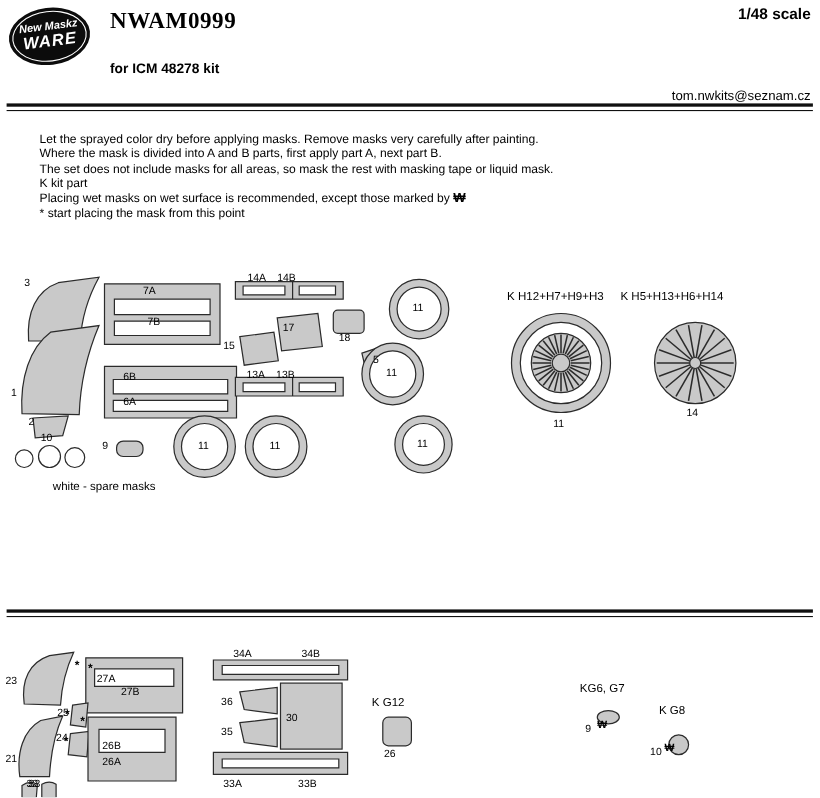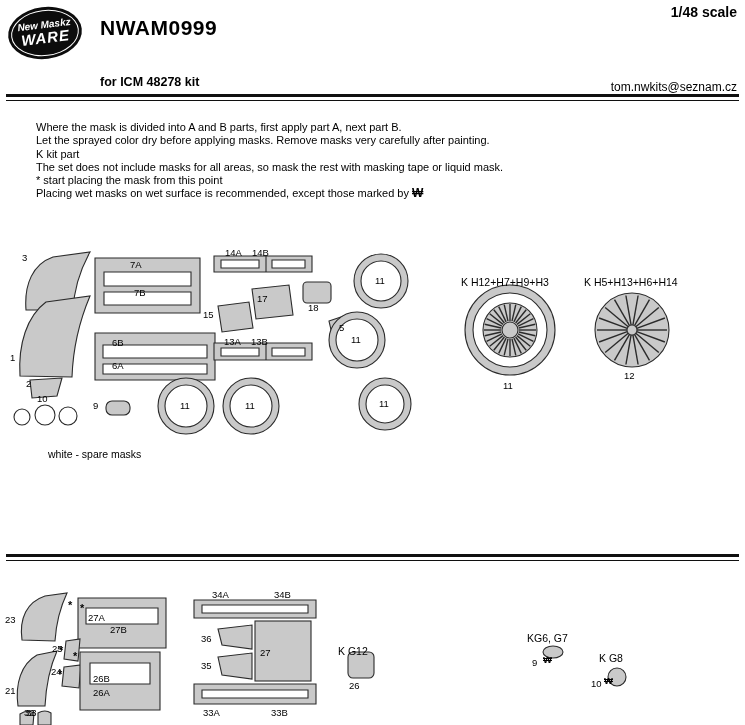--- a/index.html
+++ b/index.html
@@ -8,25 +8,25 @@
   .page { position:relative; width:745px; height:725px; background:#fff; overflow:hidden; }
 
   
   .logo { position:absolute; left:8px; top:7px; width:74px; height:52px; background:#0c0c0c;
           border-radius:50%; transform:rotate(-7deg); display:flex; flex-direction:column;
           align-items:center; justify-content:center; }
   .logo::before { content:""; position:absolute; inset:3px; border:1.5px solid #fff; border-radius:50%; }
   .logo-top { color:#fff; font-style:italic; font-weight:bold; font-size:10px; line-height:1.1; z-index:1; }
   .logo-bottom { color:#fff; font-style:italic; font-weight:bold; font-size:15px; letter-spacing:1px; line-height:1.1; z-index:1; }
 
-  .code   { position:absolute; left:100px; top:16px;  font-size:21px; font-weight:bold; letter-spacing:.5px; }
+  .code   { position:absolute; left:100px; top:6px;  font-size:21px; font-weight:bold; letter-spacing:.5px;font-family:Liberation Serif, serif; }
   .scale  { position:absolute; right:8px;  top:4px;  font-size:14px; font-weight:bold; }
   .titleline { position:absolute; left:100px; top:31px; font-size:12.5px; font-weight:bold; }
   .titleline .basic { font-size:16px; margin:0 4px 0 8px; }
-  .kitline  { position:absolute; left:100px; top:55px; font-size:12.5px; font-weight:bold;margin-top:20px; }
+  .kitline  { position:absolute; left:100px; top:55px; font-size:12.5px; font-weight:bold; }
   .url      { position:absolute; left:100px; top:79px; font-size:12.5px; font-weight:bold; }
   .email    { position:absolute; right:8px;  top:80px; font-size:12px; }
 
   .rule { position:absolute; left:6px; right:6px; height:7px;
           border-top:3.5px solid #101010; border-bottom:1.5px solid #101010; }
   .rule-top { top:94px; }
   .rule-mid { top:554px; }
 
   
   .instructions { position:absolute; left:36px; top:121px; width:660px; font-size:11px; line-height:13.3px; }
@@ -35,48 +35,48 @@
 
   
   .shapes { position:absolute; left:0; top:0; }
   .shapes path, .shapes rect, .shapes circle, .shapes ellipse
         { fill:#c9c9c9; stroke:#2b2b2b; stroke-width:1.1px; }
   .shapes .white { fill:#ffffff; }
   .shapes line { stroke:#2b2b2b; stroke-width:1.1px; }
   .shapes .spokes line { stroke:#2b2b2b; stroke-width:1.4px; }
 
   .pl  { position:absolute; font-size:9.5px;  line-height:1; white-space:nowrap; }
-  .kl  { position:absolute; font-size:10.5px; line-height:1; white-space:nowrap;margin-top:12px; }
+  .kl  { position:absolute; font-size:10.5px; line-height:1; white-space:nowrap; }
   .ast { position:absolute; font-size:11px; font-weight:bold; line-height:1; }
 </style>
 </head>
 <body>
 
 <div class="page">
 
   <div class="logo">
     <span class="logo-top">New Maskz</span>
     <span class="logo-bottom">WARE</span>
   </div>
   <div class="code">NWAM0999</div>
   <div class="scale">1/48 scale</div>
   <div class="kitline">for ICM 48278 kit</div>
   <div class="email">tom.nwkits@seznam.cz</div>
   <div class="rule rule-top"></div>
 
   <div class="instructions">
+    <div>Let the sprayed color dry before applying masks. Remove masks very carefully after painting.</div>
     <div>Where the mask is divided into A and B parts, first apply part A, next part B.</div>
-    <div>Let the sprayed color dry before applying masks. Remove masks very carefully after painting.</div>
+    <div>The set does not include masks for all areas, so mask the rest with masking tape or liquid mask.</div>
     <div>K  kit part</div>
-    <div>The set does not include masks for all areas, so mask the rest with masking tape or liquid mask.</div>
-    <div>*  start placing the mask from this point</div>
     <div>
       <span>Placing wet masks on wet surface is recommended, except those marked by</span>
       <span class="wetsym">₩</span>
     </div>
+    <div>*  start placing the mask from this point</div>
   </div>
 
   <svg class="shapes" width="745" height="725" viewBox="0 0 745 725">
 
     <path d="M26 310 C24 284 33 264 53 257 L90 252 C79 272 74 291 73 310 Z"></path>
     <path d="M20 376 C18 344 27 316 46 302 L90 296 C79 322 73 349 72 377 Z"></path>
     <path d="M30 380 L62 378 L57 396 L32 398 Z"></path>
     <path fill-rule="evenodd" d="M95 258 h105 v55 h-105 Z M104 272 h87 v14 h-87 Z M104 292 h87 v13 h-87 Z"></path>
     <path fill-rule="evenodd" d="M95 333 h120 v47 h-120 Z M103 345 h104 v13 h-104 Z M103 364 h104 v10 h-104 Z"></path>
     <path fill-rule="evenodd" d="M214 256 h98 v16 h-98 Z M221 260 h38 v8 h-38 Z M272 260 h33 v8 h-33 Z"></path>
@@ -193,54 +193,54 @@
     <ellipse cx="553" cy="652" rx="10" ry="6"></ellipse>
     <circle cx="617" cy="677" r="9"></circle>
   </svg>
 
   <span class="pl" style="left:22px;top:253px">3</span>
   <span class="pl" style="left:130px;top:260px">7A</span>
   <span class="pl" style="left:225px;top:248px">14A</span>
   <span class="pl" style="left:252px;top:248px">14B</span>
   <span class="pl" style="left:375px;top:276px">11</span>
   <span class="kl" style="left:461px;top:265px">K H12+H7+H9+H3</span>
-  <span class="kl" style="left:584px;top:265px">K H5+H13+H6+H14</span>
+  <span class="kl" style="left:564px;top:265px">K H5+H13+H6+H14</span>
   <span class="pl" style="left:134px;top:288px">7B</span>
   <span class="pl" style="left:257px;top:294px">17</span>
   <span class="pl" style="left:308px;top:303px">18</span>
   <span class="pl" style="left:203px;top:310px">15</span>
   <span class="pl" style="left:339px;top:323px">5</span>
   <span class="pl" style="left:112px;top:338px">6B</span>
   <span class="pl" style="left:224px;top:337px">13A</span>
   <span class="pl" style="left:251px;top:337px">13B</span>
   <span class="pl" style="left:351px;top:335px">11</span>
   <span class="pl" style="left:112px;top:361px">6A</span>
   <span class="pl" style="left:10px;top:353px">1</span>
   <span class="pl" style="left:26px;top:379px">2</span>
   <span class="pl" style="left:37px;top:394px">10</span>
   <span class="pl" style="left:93px;top:401px">9</span>
   <span class="pl" style="left:180px;top:401px">11</span>
   <span class="pl" style="left:245px;top:401px">11</span>
   <span class="pl" style="left:379px;top:399px">11</span>
   <span class="pl" style="left:503px;top:381px">11</span>
-  <span class="pl" style="left:624px;top:371px">12</span>
+  <span class="pl" style="left:624px;top:371px">14</span>
   <span class="kl" style="left:48px;top:437px">white - spare masks</span>
 
   <div class="rule rule-mid"></div>
 
   <span class="pl" style="left:212px;top:590px">34A</span>
   <span class="pl" style="left:274px;top:590px">34B</span>
   <span class="pl" style="left:5px;top:615px">23</span>
   <span class="pl" style="left:88px;top:613px">27A</span>
   <span class="pl" style="left:110px;top:625px">27B</span>
   <span class="kl" style="left:527px;top:621px">KG6, G7</span>
   <span class="kl" style="left:338px;top:634px">K G12</span>
   <span class="pl" style="left:201px;top:634px">36</span>
   <span class="pl" style="left:52px;top:644px">25</span>
-  <span class="pl" style="left:260px;top:648px">27</span>
+  <span class="pl" style="left:260px;top:648px">30</span>
   <span class="kl" style="left:599px;top:641px">K G8</span>
   <span class="pl" style="left:51px;top:667px">24</span>
   <span class="pl" style="left:201px;top:661px">35</span>
   <span class="pl" style="left:532px;top:658px">9</span>
   <span class="pl wetsym" style="left:543px;top:655px">₩</span>
   <span class="pl" style="left:93px;top:674px">26B</span>
   <span class="pl" style="left:349px;top:681px">26</span>
   <span class="pl" style="left:93px;top:688px">26A</span>
   <span class="pl" style="left:591px;top:679px">10</span>
   <span class="pl wetsym" style="left:604px;top:676px">₩</span>

